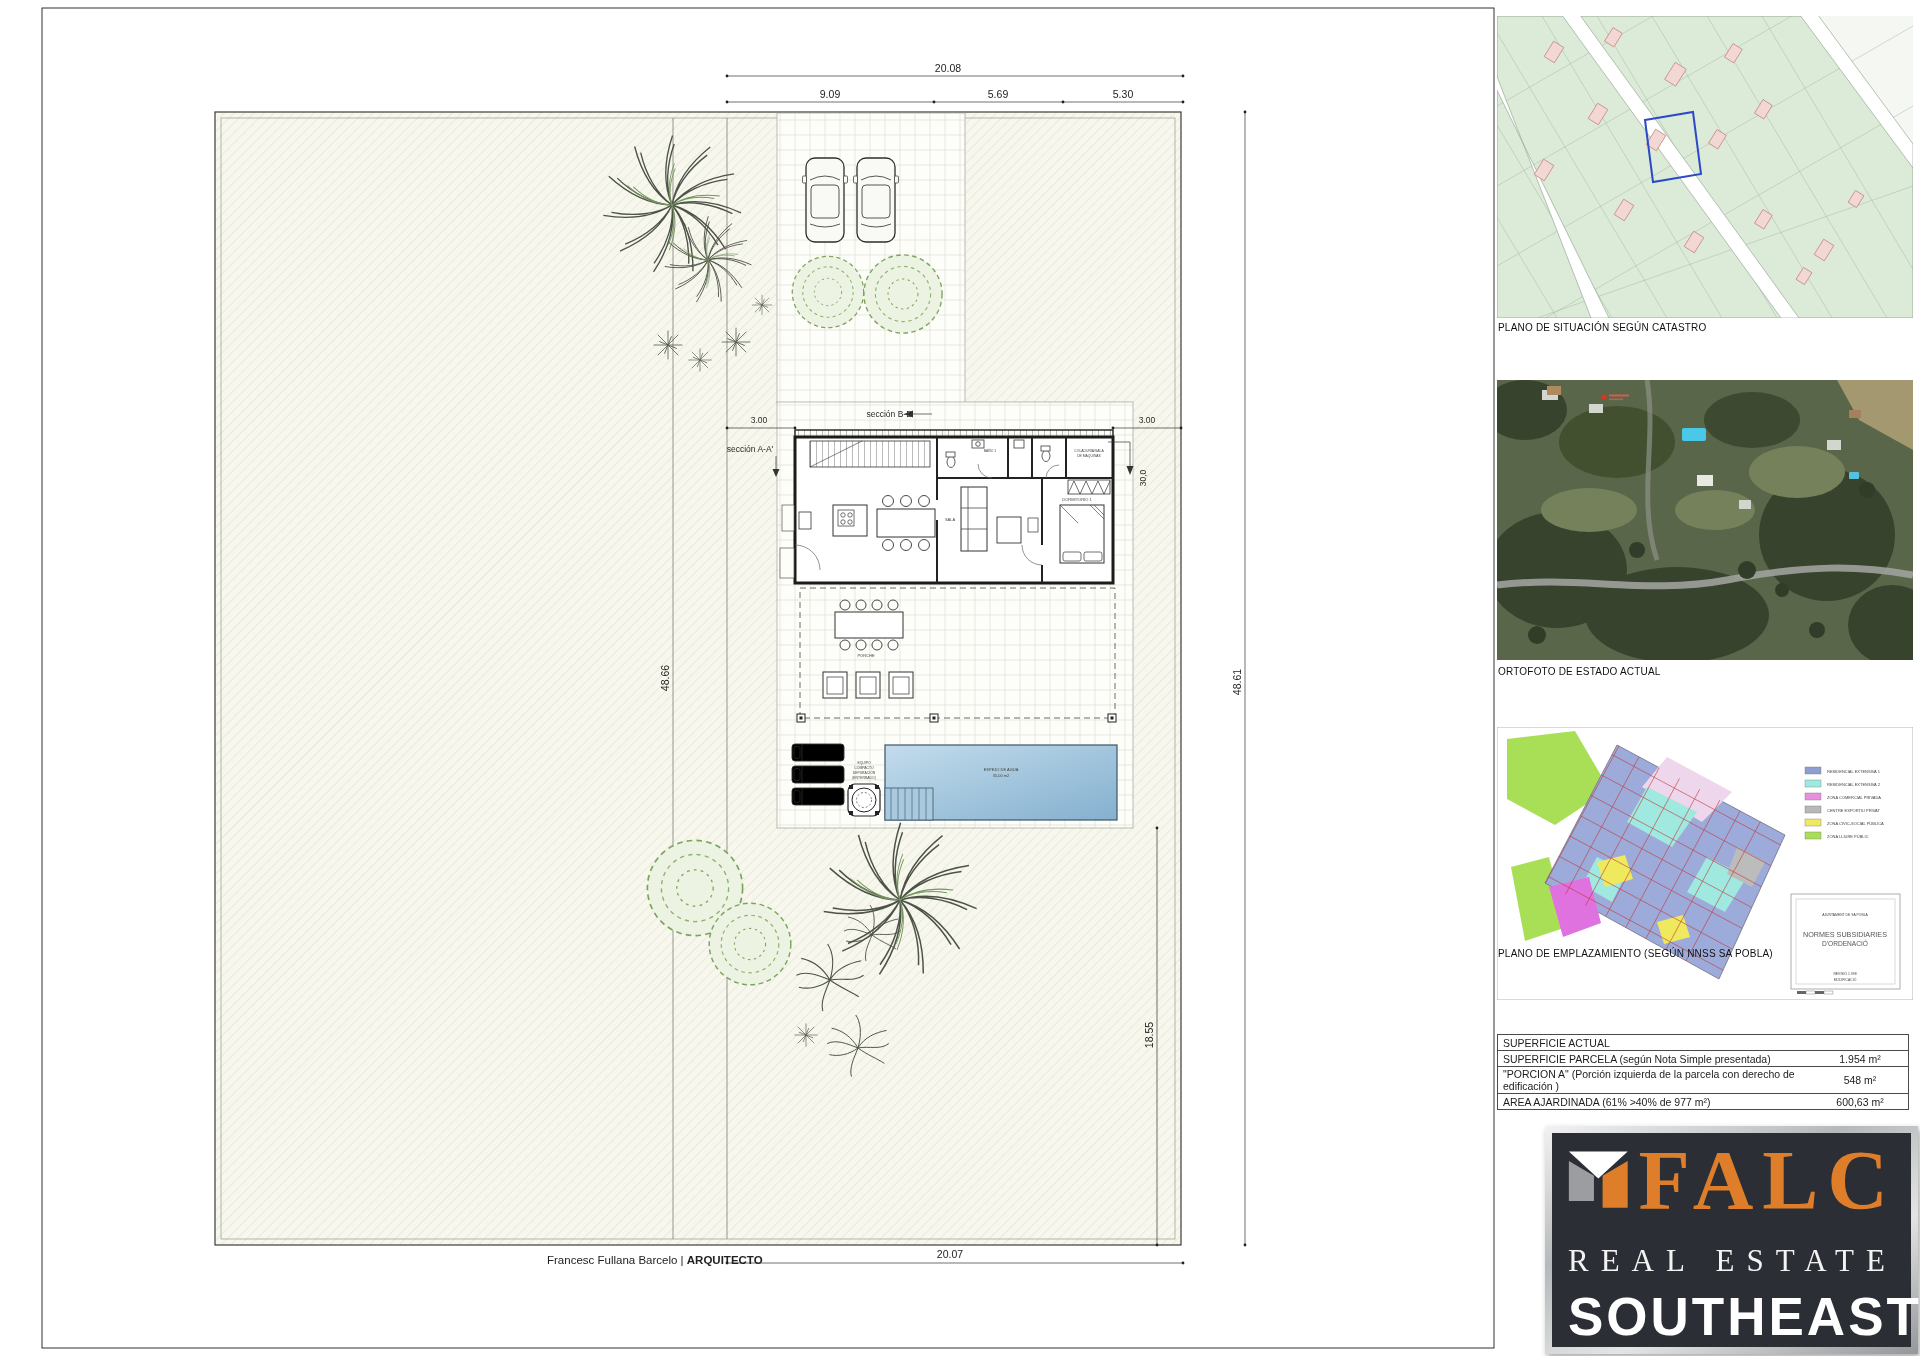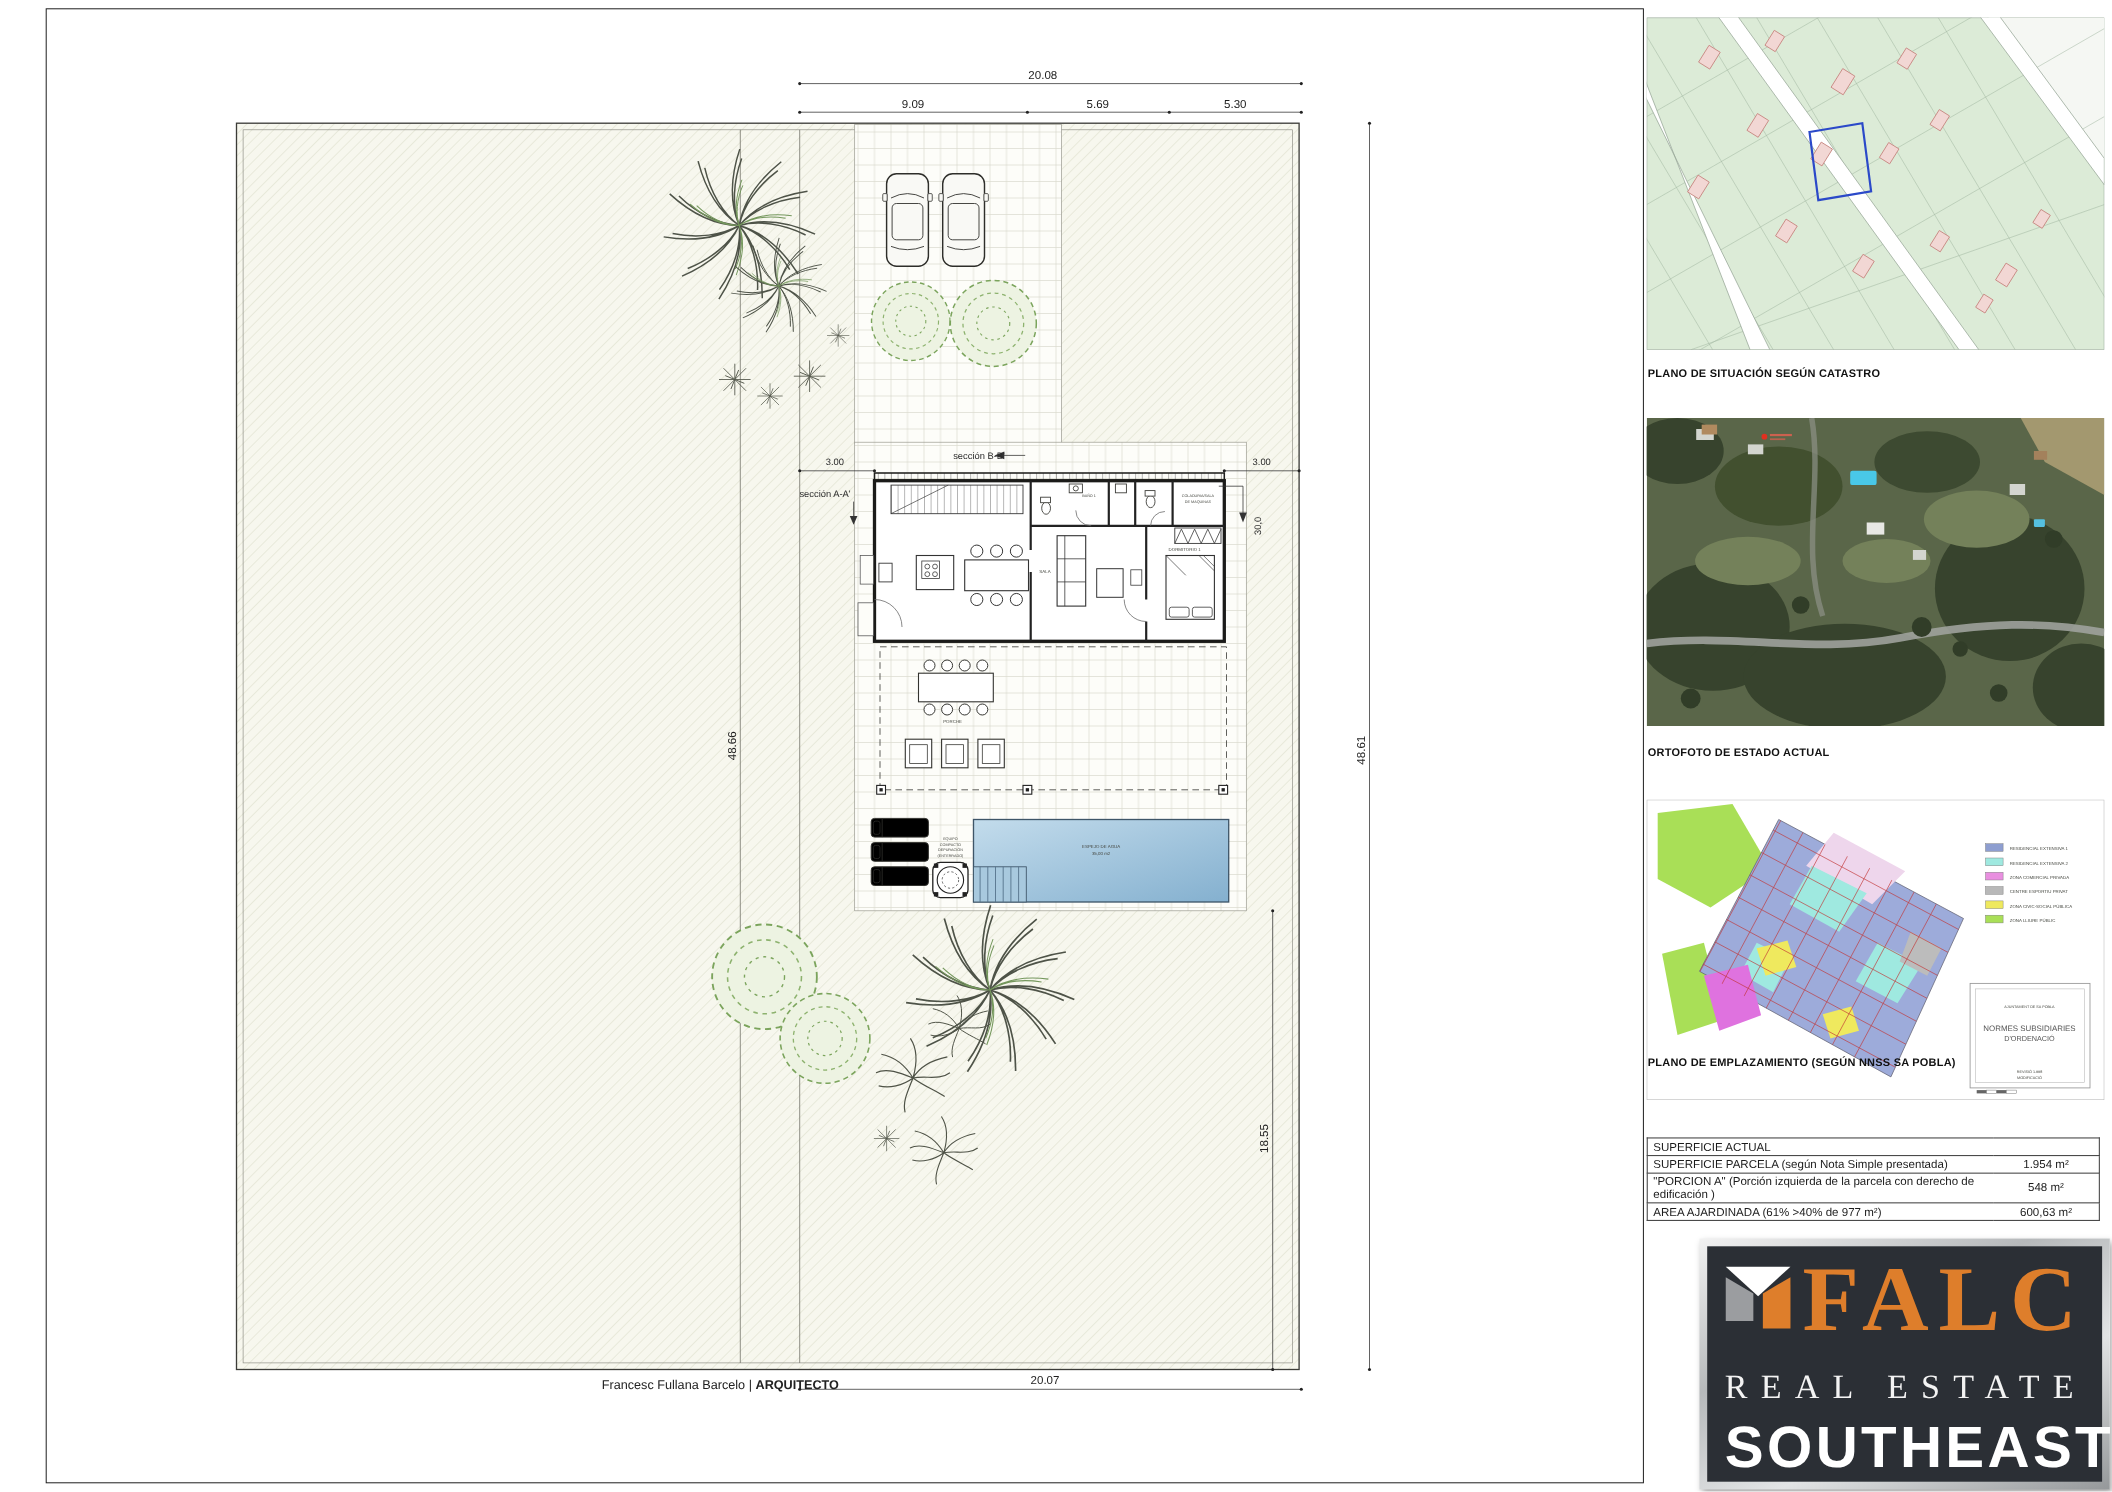--- a/index.html
+++ b/index.html
@@ -4,36 +4,36 @@
 <style>
   html,body{margin:0;padding:0;background:#fff;}
   body{width:1920px;height:1356px;position:relative;overflow:hidden;
        font-family:"Liberation Sans",sans-serif;color:#1d1d1d;}
   .abs{position:absolute;}
   svg text{font-family:"Liberation Sans",sans-serif;}
   .dim{font-size:10.5px;fill:#1d1d1d;}
   .lbl{font-size:8.5px;fill:#2a2a2a;}
   .tiny{font-size:4px;fill:#44463f;}
   .tiny2{font-size:3.4px;fill:#44463f;}
-  .caption{position:absolute;left:1498px;width:415px;font-size:10px;font-weight:bold;
-           letter-spacing:.2px;color:#111;margin-top:13px;}
+  .caption{position:absolute;left:1498px;width:415px;font-size:10px;font-weight:normal;
+           letter-spacing:.2px;color:#111;}
   .panel{position:absolute;left:1497px;width:416px;}
   .area-table{position:absolute;left:1497px;top:1034px;width:412px;border-collapse:collapse;
               font-size:10.5px;color:#1c1c1c;}
   .area-table td{border:1px solid #4a4a4a;padding:1px 5px;height:13px;}
   .area-table .val{text-align:center;width:86px;border-left:none;}
   .area-table .lab{border-right:none;}
   .area-table .title-cell{border-bottom:1px solid #4a4a4a;}
   .logo-frame{position:absolute;left:1545px;top:1126px;width:373px;height:228px;
               padding:7px;box-sizing:border-box;
               background:linear-gradient(155deg,#f2f2f2 0%,#b6b9bb 35%,#e2e4e5 65%,#95989a 100%);
               box-shadow:2px 3px 6px rgba(0,0,0,.35);}
   .logo-inner{width:100%;height:100%;box-sizing:border-box;background:#2b2f35;
               padding:12px 14px 10px 16px;}
-  .logo-row1{display:flex;align-items:flex-end;gap:10px;}
+  .logo-row1{display:flex;align-items:center;gap:10px;}
   .falc{font-family:"Liberation Serif",serif;font-weight:bold;font-size:84px;line-height:.85;
         letter-spacing:9px;color:#de7e2b;}
   .realestate{font-family:"Liberation Serif",serif;font-size:31px;letter-spacing:12px;
               color:#f3f3f3;margin-top:26px;white-space:nowrap;}
   .southeast{font-family:"Liberation Sans",sans-serif;font-weight:bold;font-size:53px;
              letter-spacing:3px;color:#ffffff;margin-top:7px;white-space:nowrap;}
   .footer-arch{position:absolute;left:523px;top:1254px;font-size:11.5px;color:#222;padding-left:24px;}
   .footer-arch b{font-weight:bold;}
 </style>
 </head>

